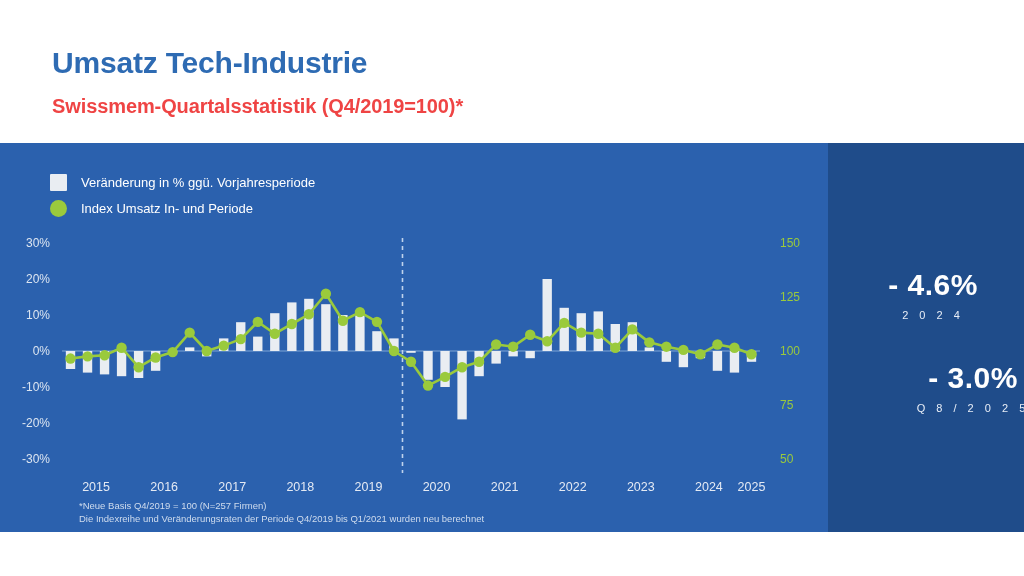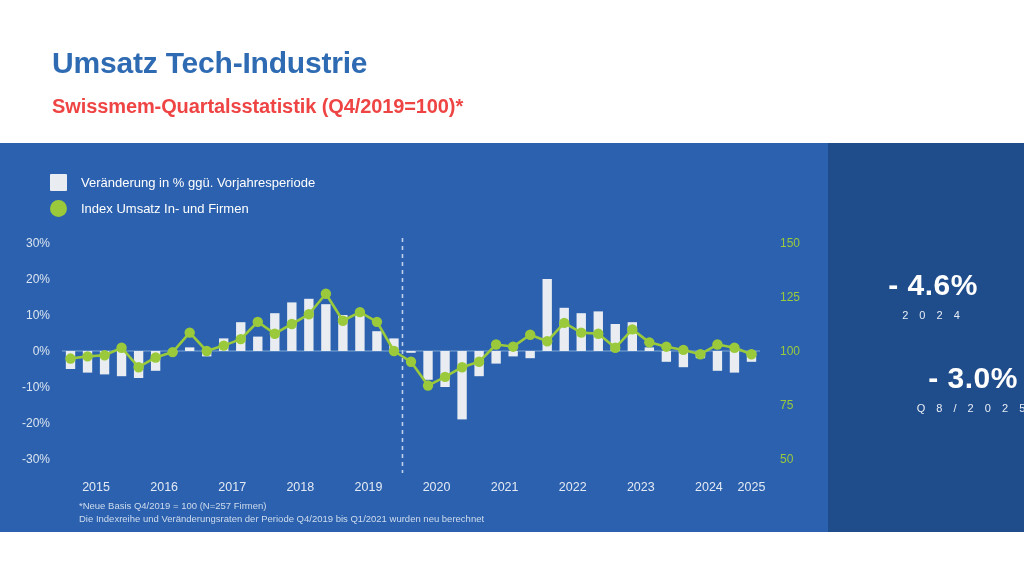--- a/index.html
+++ b/index.html
@@ -80,21 +80,21 @@
 
   <div class="panel">
 
     <div class="legend">
       <div class="legrow">
         <span class="legswatch-bar"></span>
         <span class="legtext">Veränderung in % ggü. Vorjahresperiode</span>
       </div>
       <div class="legrow">
         <span class="legswatch-dot"></span>
-        <span class="legtext">Index Umsatz In- und Firmen</span>
+        <span class="legtext">Index Umsatz In- und Periode</span>
       </div>
     </div>
 
     <div class="plot">
       <svg class="chart" id="chart-svg" width="828" height="389">
           <text x="50" y="104" class="axisL" text-anchor="end">30%</text>
           <text x="50" y="140" class="axisL" text-anchor="end">20%</text>
           <text x="50" y="176" class="axisL" text-anchor="end">10%</text>
           <text x="50" y="212" class="axisL" text-anchor="end">0%</text>
           <text x="50" y="248" class="axisL" text-anchor="end">-10%</text>

